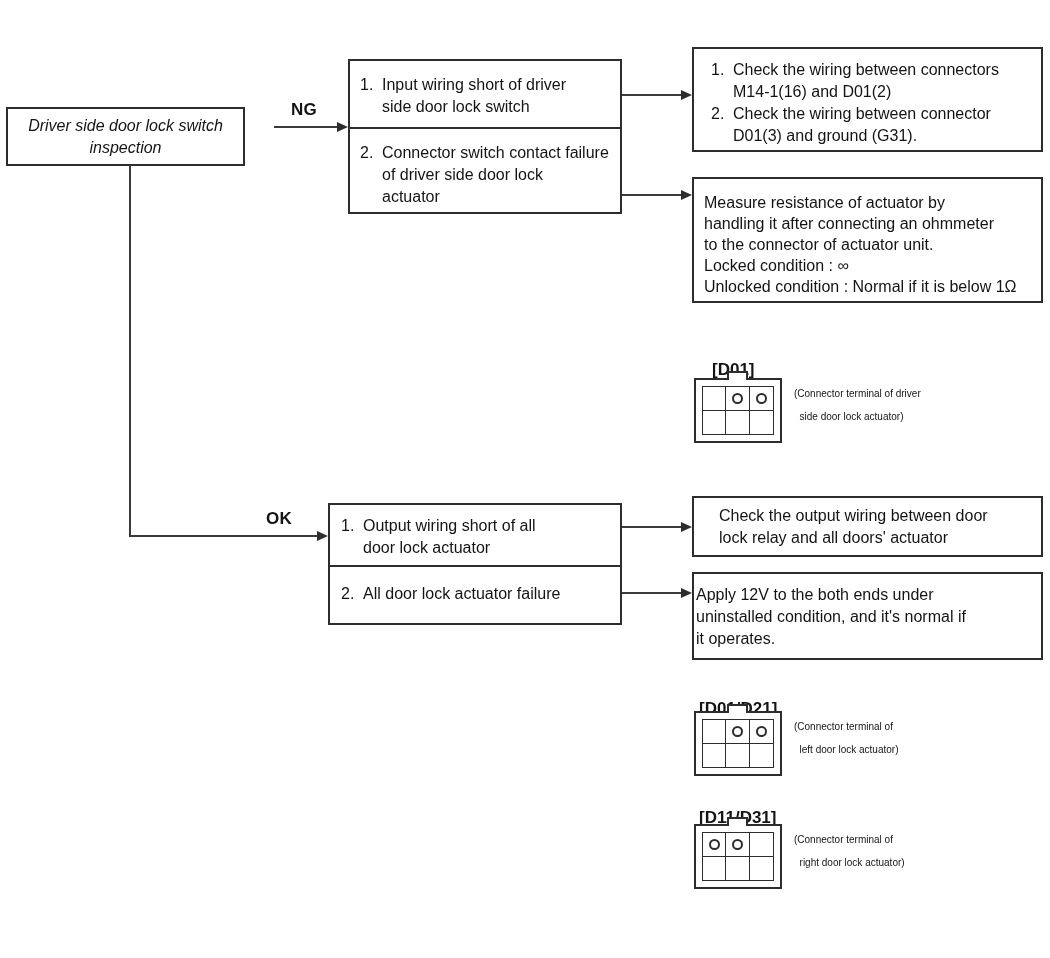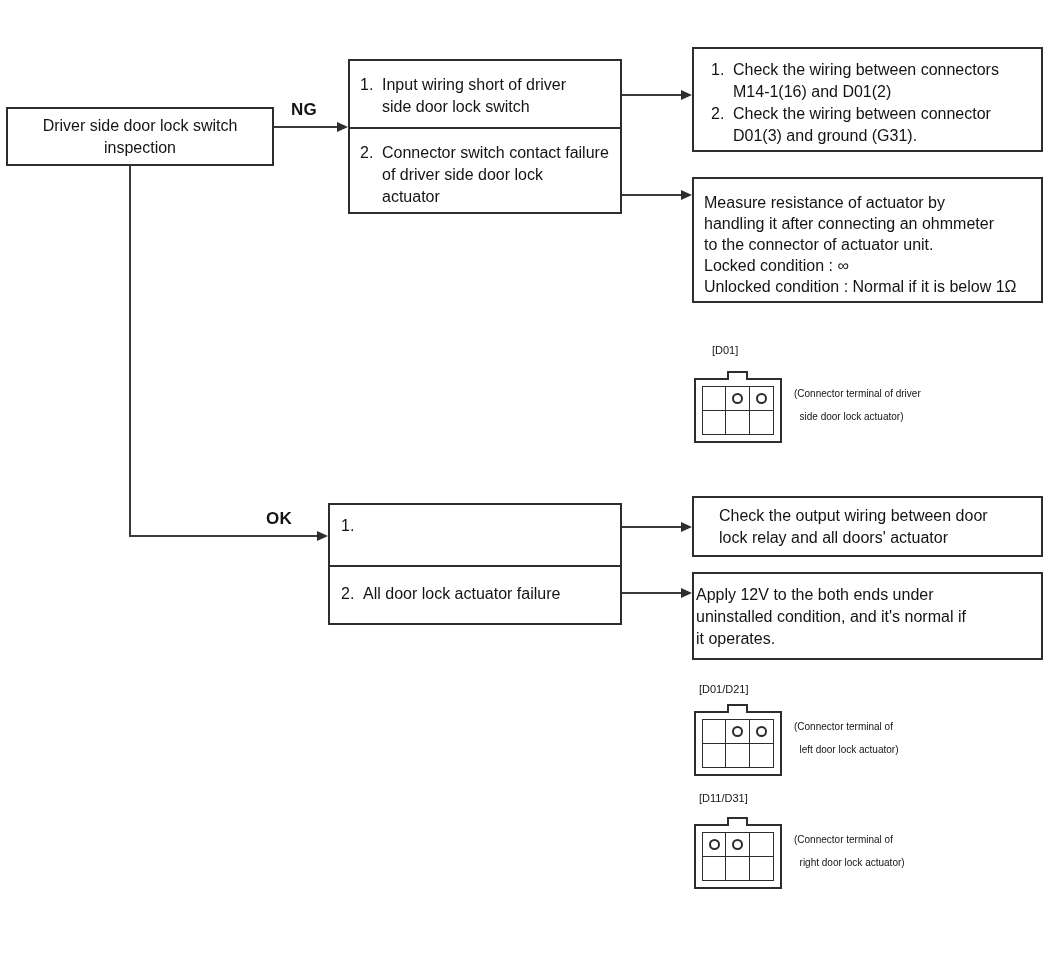--- a/index.html
+++ b/index.html
@@ -41,22 +41,23 @@
   .hline{position:absolute;height:2px;background:#3a3a3a;}
   .vline{position:absolute;width:2px;background:#3a3a3a;}
   .ahead{
     position:absolute;width:0;height:0;
     border-top:5px solid transparent;
     border-bottom:5px solid transparent;
     border-left:11px solid #2d2d2d;
   }
   .conn-label{
     position:absolute;
-    font-weight:normal;
-    font-size:11px;
+    font-weight:bold;
+    font-size:17px;
+    margin-top:16px;
   }
   .conn-fig{
     position:absolute;
     width:88px;height:65px;
     border:2.5px solid #2d2d2d;
     box-sizing:border-box;
     background:#ffffff;
   }
   .conn-tab{
     position:absolute;
@@ -93,21 +94,21 @@
     font-size:10px;
     line-height:23px;
     white-space:pre;
   }
 </style>
 </head>
 <body>
 
 <div id="page">
 
-  <div class="box center-text" style="left:6px;top:107px;width:268px;height:59px;">
+  <div class="box center-text" style="left:6px;top:107px;width:239px;height:59px;font-style:italic;">
     <span>Driver side door lock switch
 inspection</span>
   </div>
 
   <div class="flow-label" style="left:291px;top:100px;">NG</div>
   <div class="hline" style="left:274px;top:126px;width:64px;"></div>
   <div class="ahead" style="left:337px;top:122px;"></div>
 
   <div class="box split" style="left:348px;top:59px;width:274px;height:155px;">
     <div class="cell first" style="height:68px;padding:13px 6px 0 10px;">
@@ -174,20 +175,22 @@
 
   <div class="vline" style="left:129px;top:165px;height:372px;"></div>
   <div class="flow-label" style="left:266px;top:509px;">OK</div>
   <div class="hline" style="left:129px;top:535px;width:189px;"></div>
   <div class="ahead" style="left:317px;top:531px;"></div>
 
   <div class="box split" style="left:328px;top:503px;width:294px;height:122px;">
     <div class="cell first" style="height:62px;padding:10px 6px 0 11px;">
       <div class="item">
         <span class="num">1.</span>
+        <span class="txt">Output wiring short of all
+door lock actuator</span>
       </div>
     </div>
     <div class="cell" style="flex:1;padding:16px 6px 0 11px;">
       <div class="item">
         <span class="num">2.</span>
         <span class="txt">All door lock actuator failure</span>
       </div>
     </div>
   </div>
 

